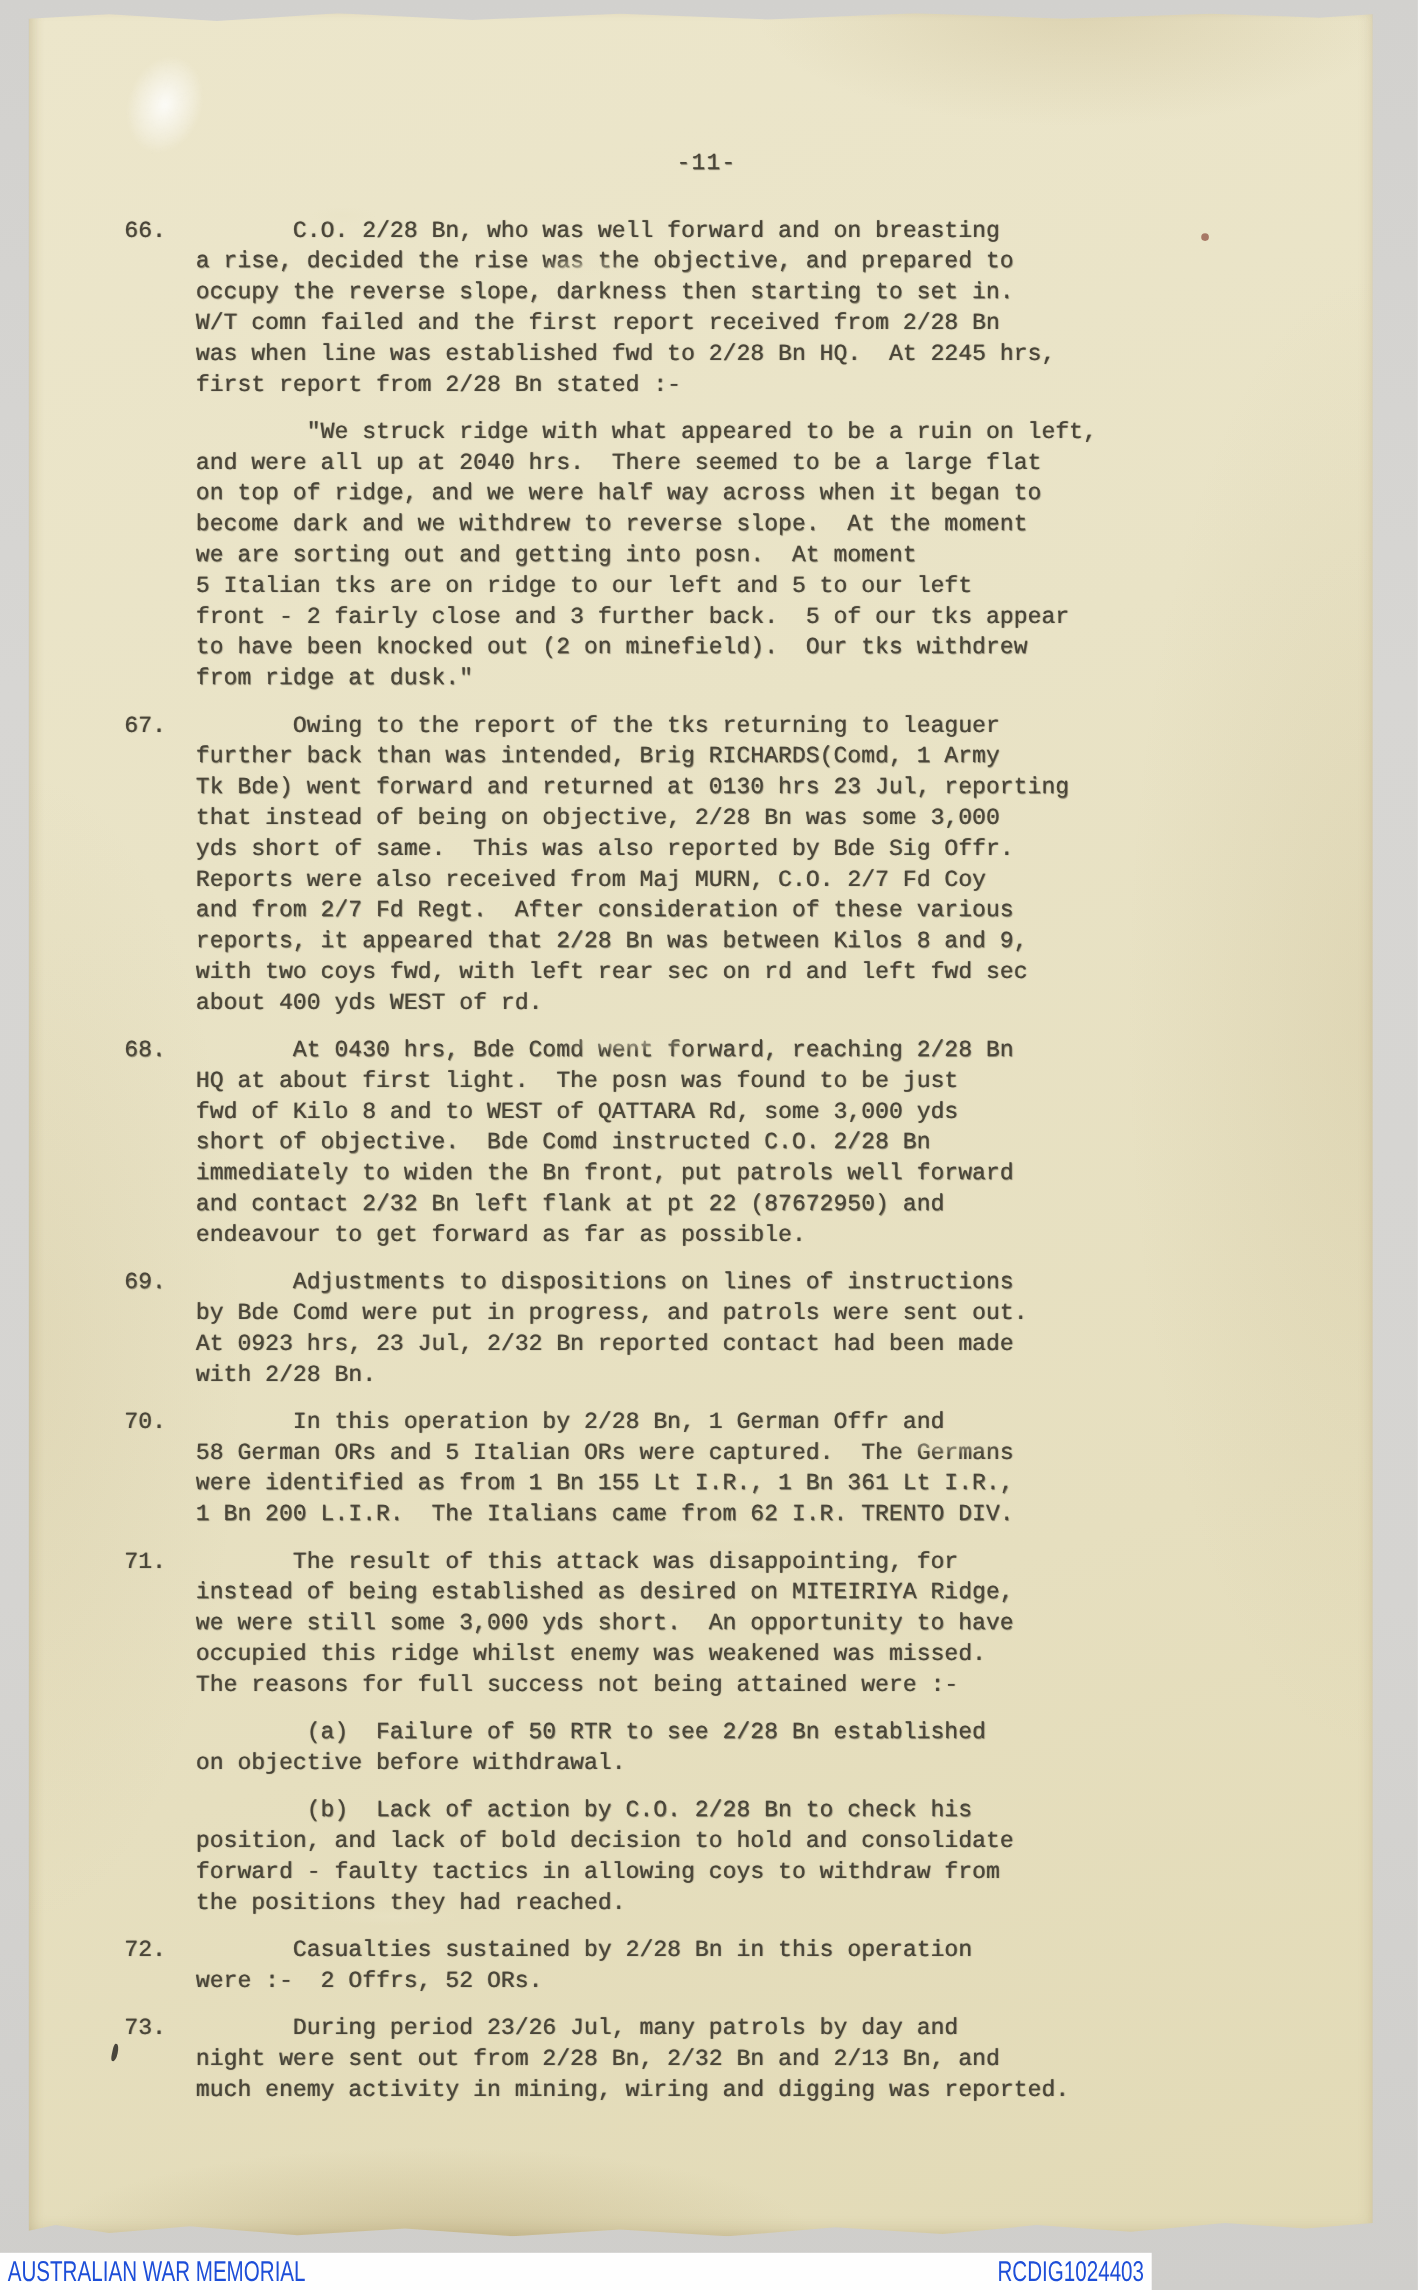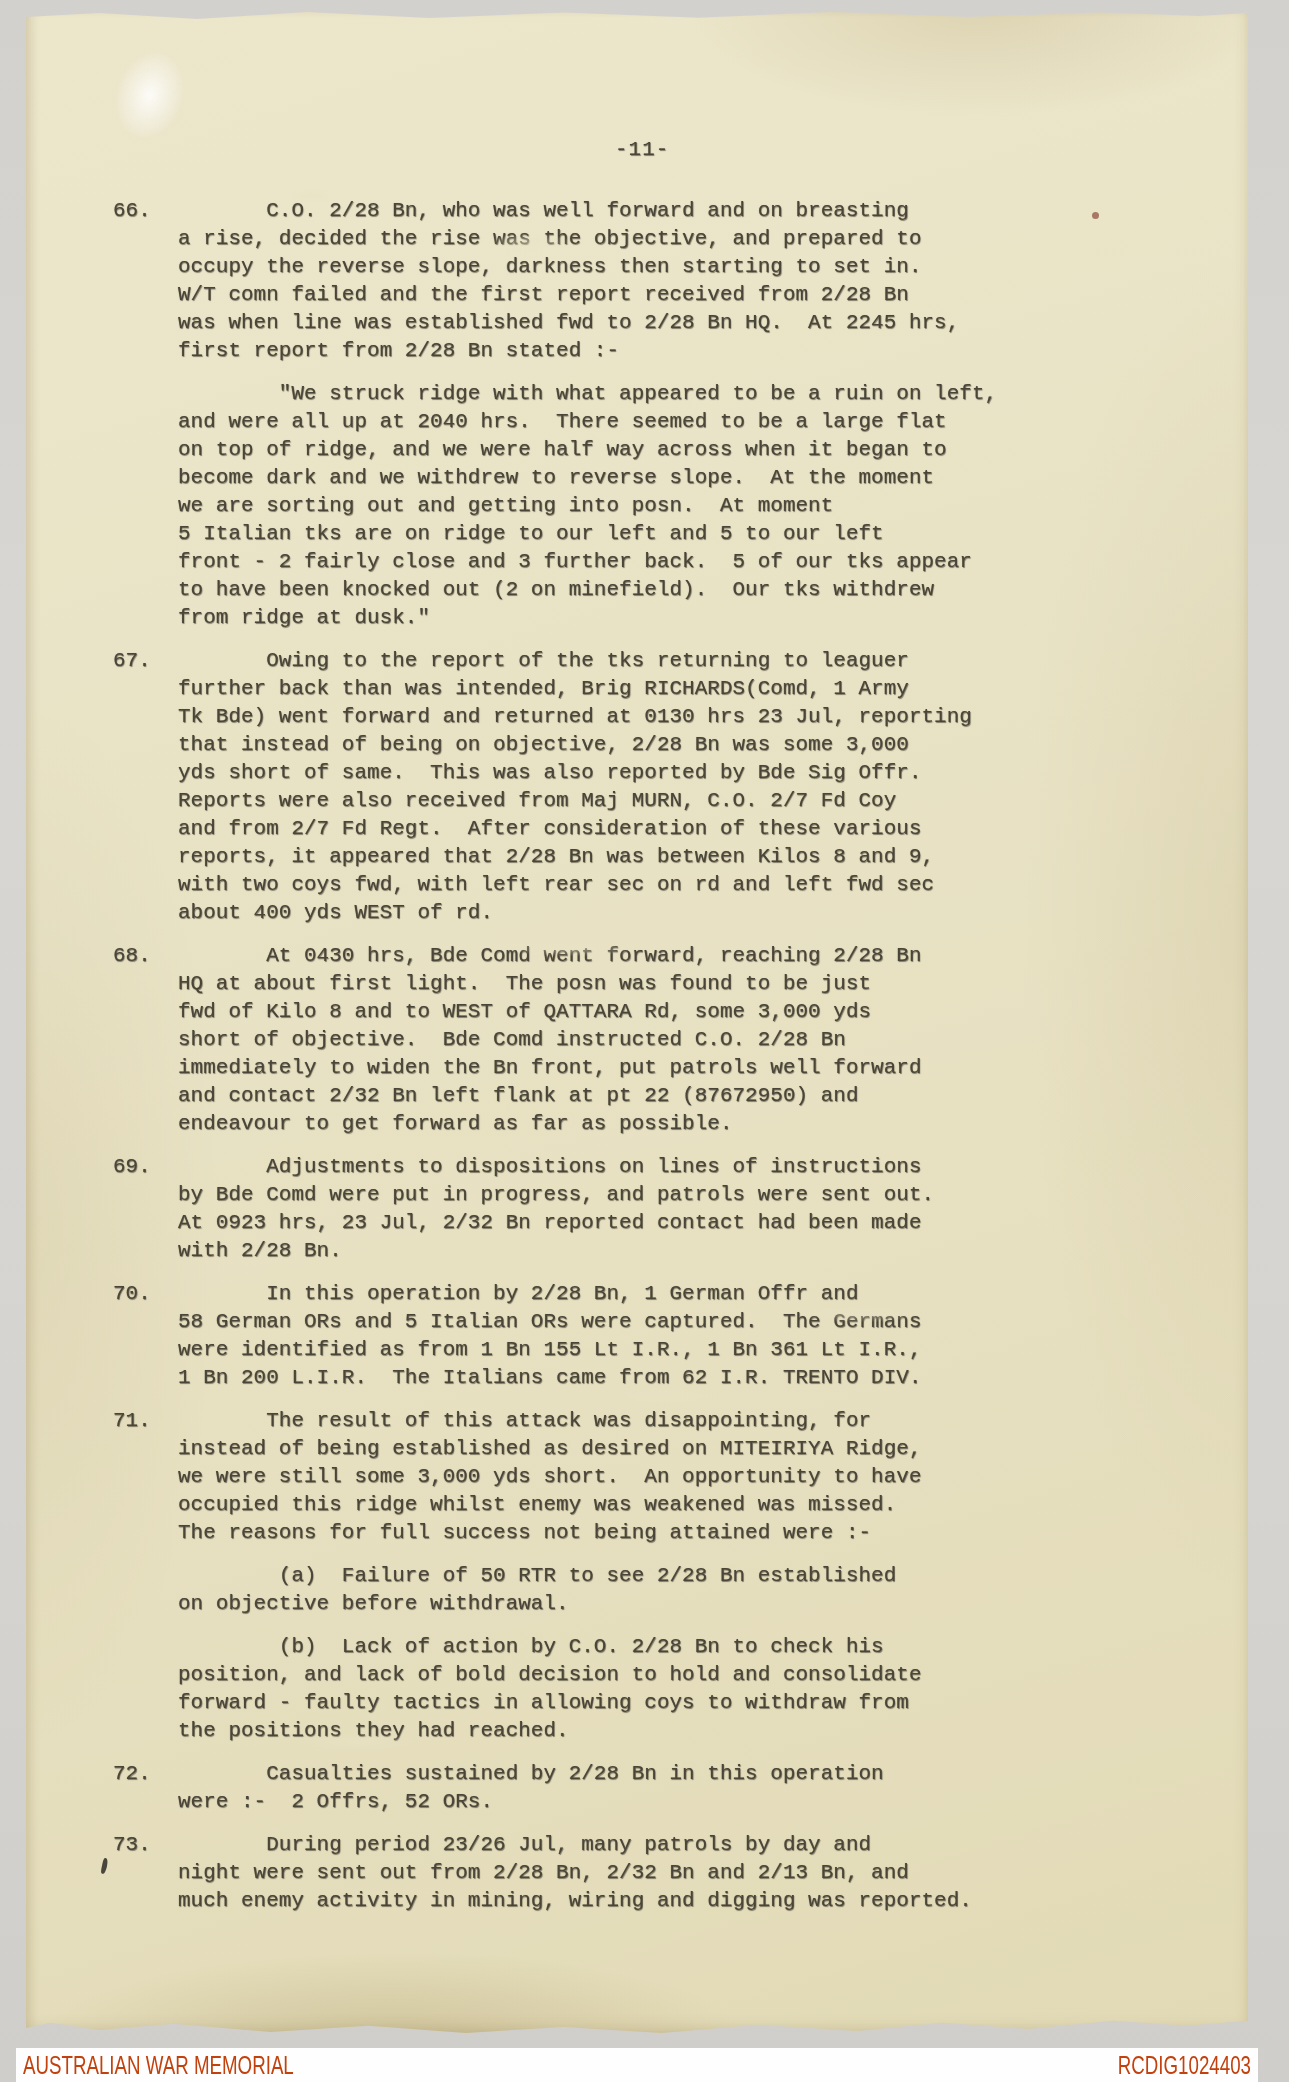--- a/index.html
+++ b/index.html
@@ -51,23 +51,23 @@
       radial-gradient(ellipse 60px 12px at 505px 232px,  rgba(233,227,198,0.55), transparent 70%),
       radial-gradient(ellipse 70px 12px at 588px 630px,  rgba(233,227,198,0.55), transparent 70%),
       radial-gradient(ellipse 55px 12px at 540px 746px,  rgba(233,227,198,0.5),  transparent 70%),
       radial-gradient(ellipse 95px 12px at 545px 938px,  rgba(233,227,198,0.55), transparent 70%),
       radial-gradient(ellipse 80px 12px at 640px 1386px, rgba(233,227,198,0.5),  transparent 70%),
       radial-gradient(ellipse 85px 12px at 835px 1304px, rgba(233,227,198,0.5),  transparent 70%),
       radial-gradient(ellipse 90px 12px at 330px 1732px, rgba(233,227,198,0.5),  transparent 70%);
   }
   
   .footer{
-    position:absolute;left:0;bottom:0;width:1242px;height:34px;background:#fefefe;
+    position:absolute;left:0;bottom:0;width:1047px;height:34px;background:#fefefe;
     display:flex;align-items:center;justify-content:space-between;
-    font-family:"Liberation Sans","DejaVu Sans",sans-serif;color:#c2410c;font-size:26px;margin-left:16px;
+    font-family:"Liberation Sans","DejaVu Sans",sans-serif;color:#1d4ed8;font-size:26px;
   }
   .footer .left{transform:scaleX(0.72);transform-origin:left center;margin-left:7px;letter-spacing:0px;}
   .footer .right{transform:scaleX(0.72);transform-origin:right center;margin-right:7px;}
 </style>
 </head>
 <body>
 
 <div class="paper">
   <div class="crease"></div>
   <div class="speck-red"></div>

